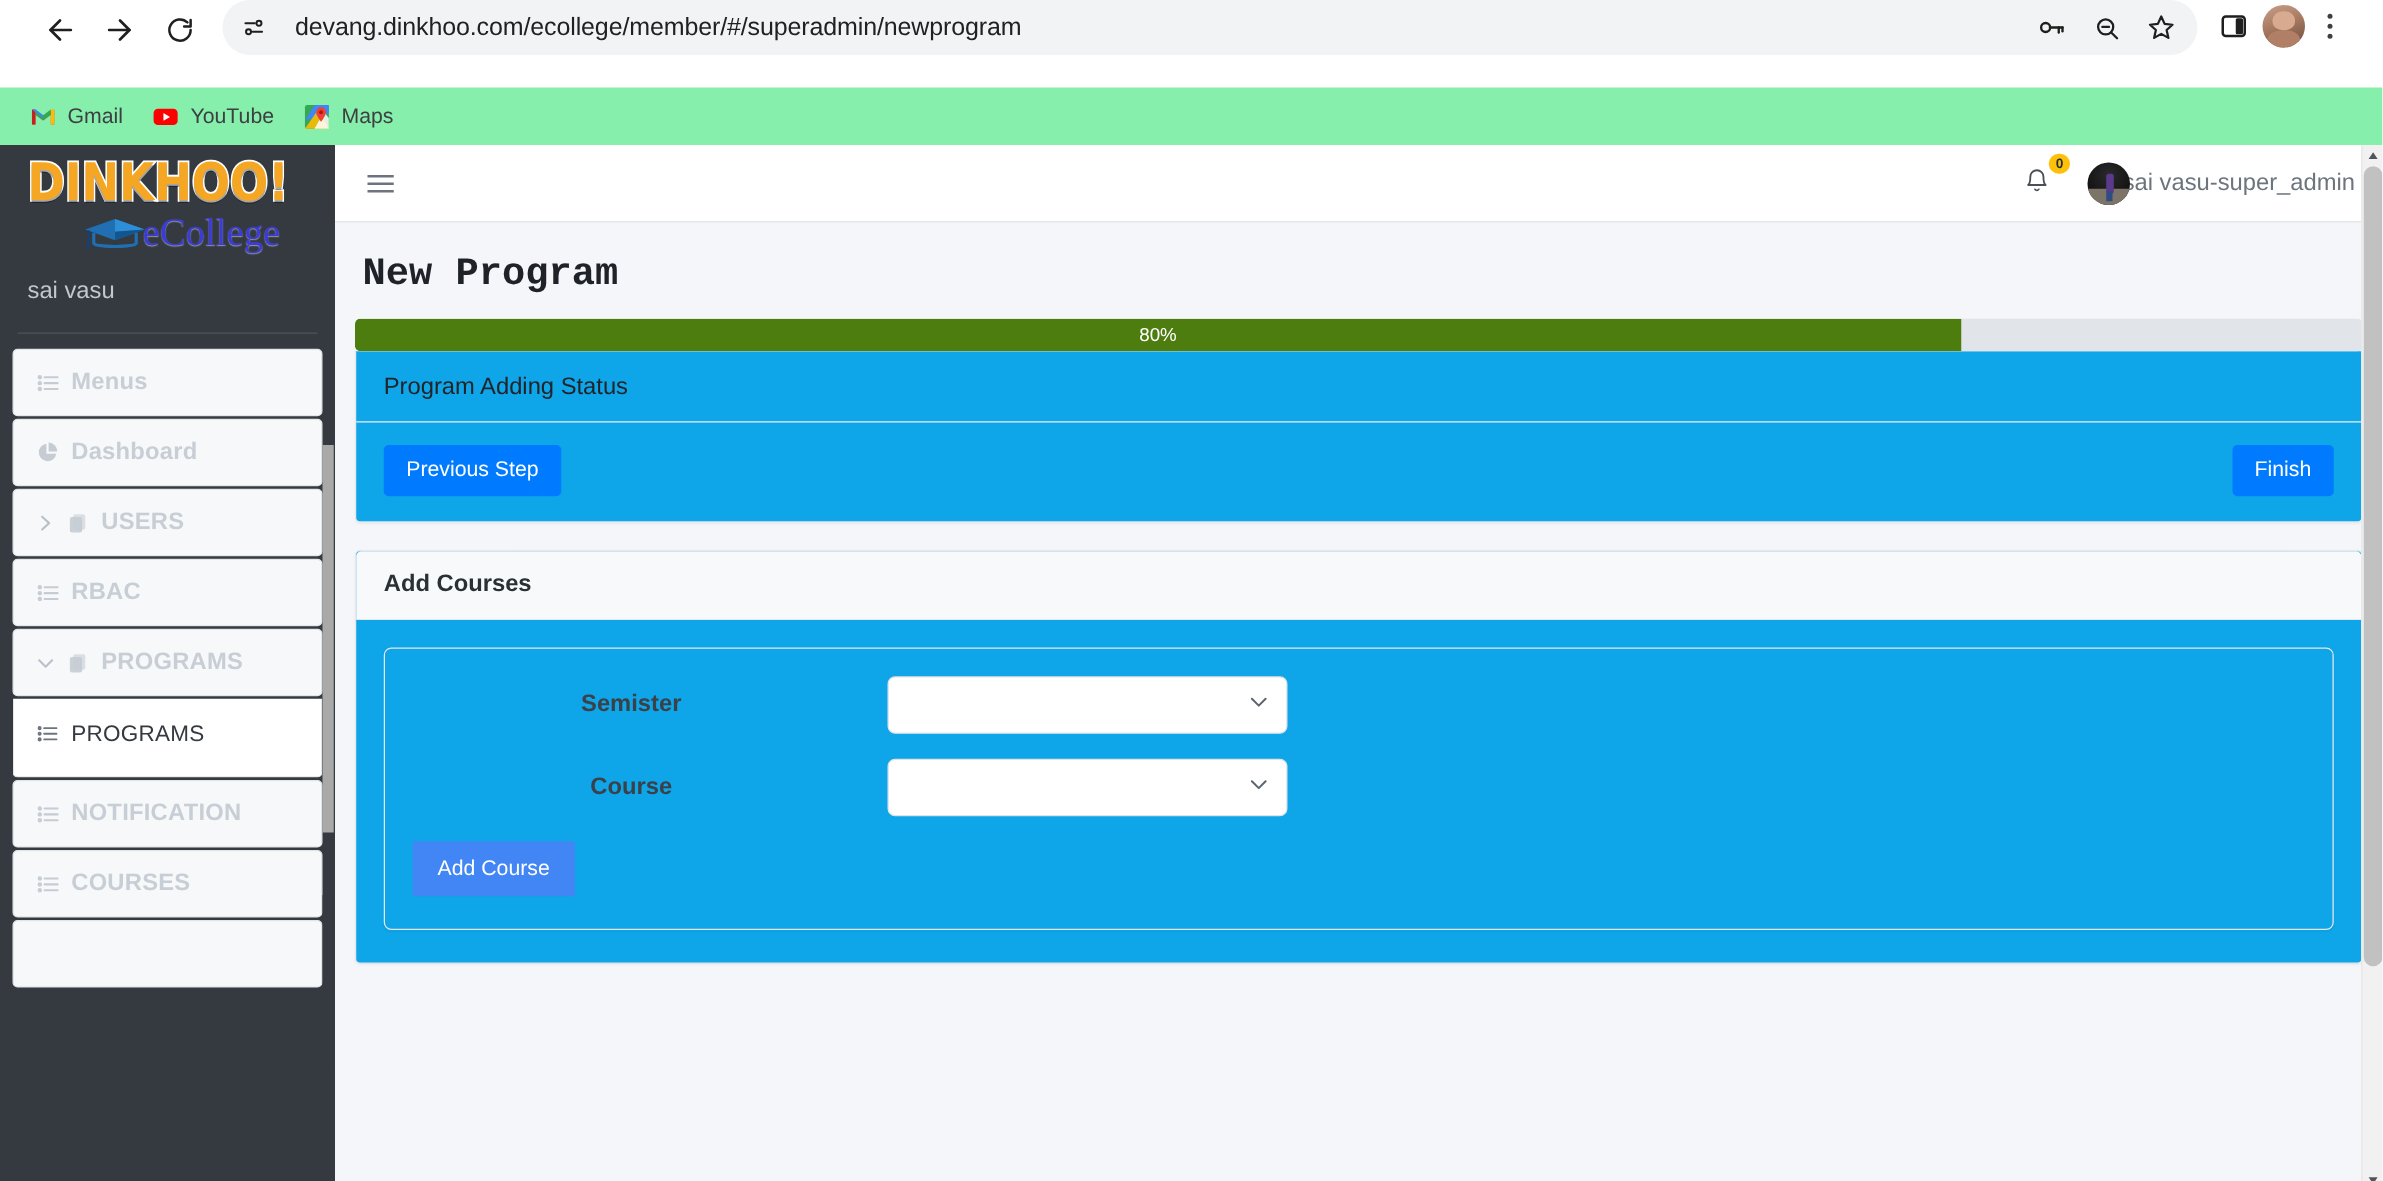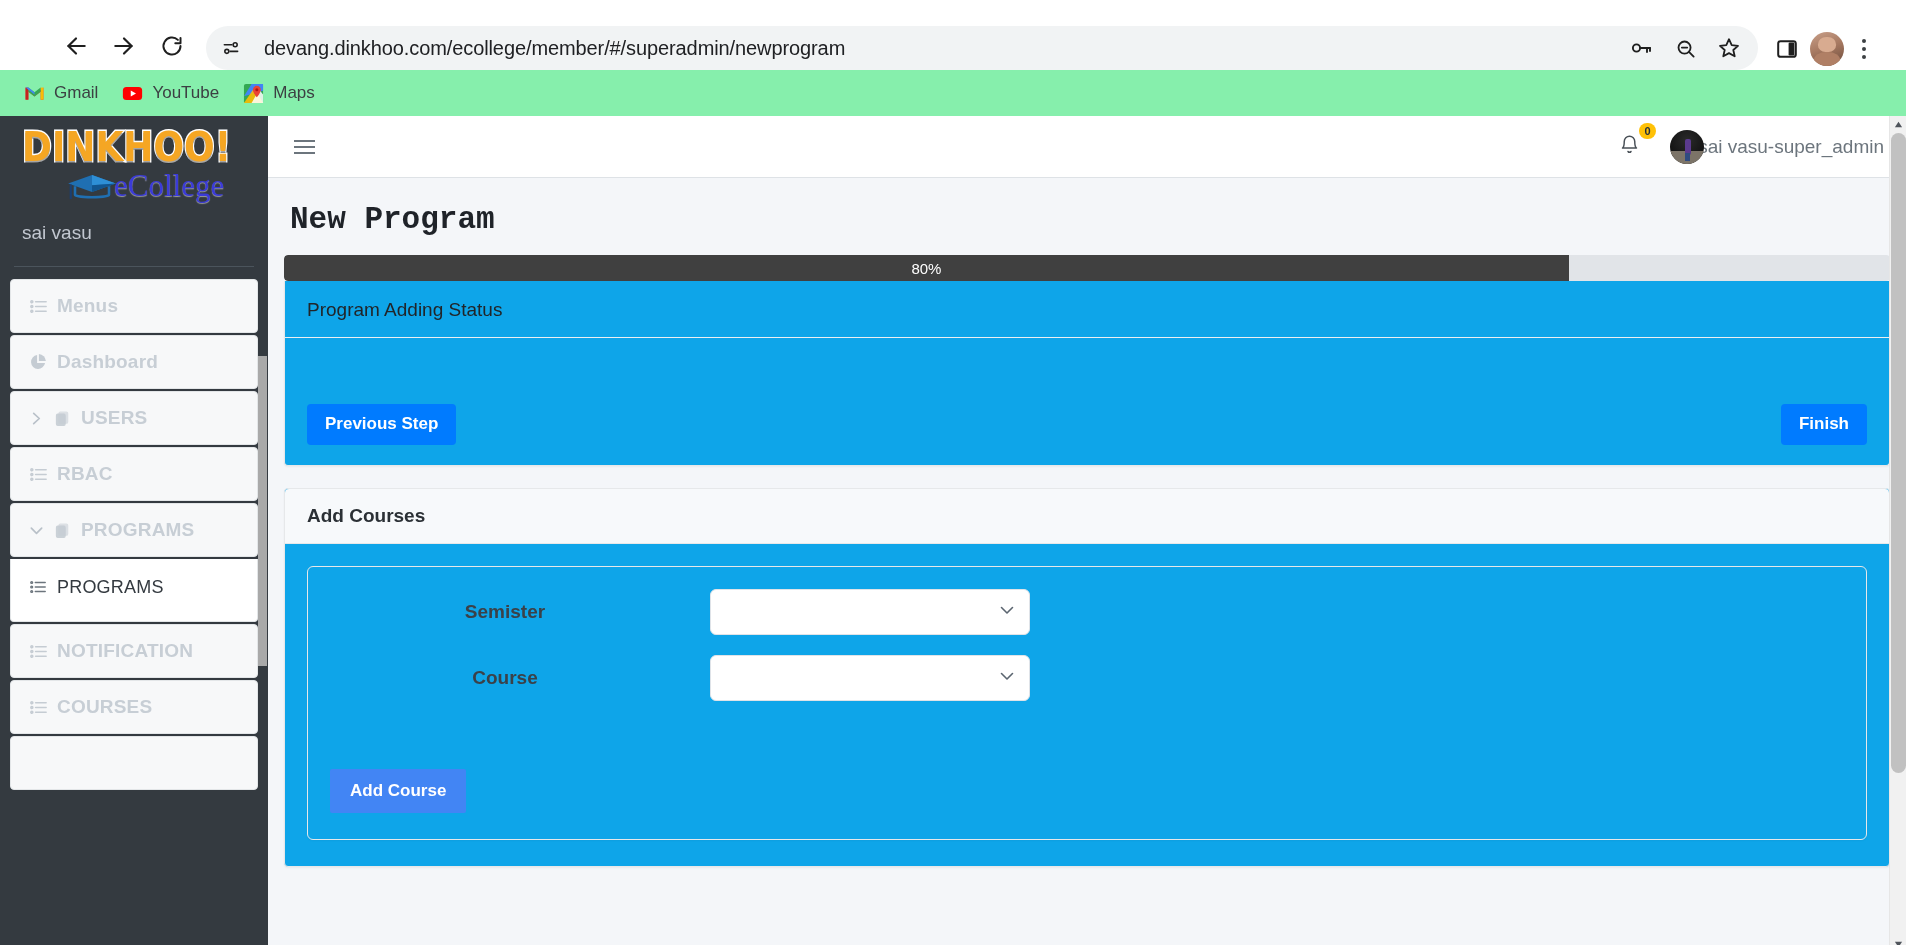--- a/index.html
+++ b/index.html
@@ -12,24 +12,23 @@
 
   
   .browser-chrome {
     width: 100%;
     background: #ffffff;
     position: relative;
   }
   .toolbar {
     height: 70px;
     display: flex;
-    align-items: flex-end;
+    align-items: flex-start;
     padding: 0 24px;
     gap: 0;
-    margin-left: 28px;
   }
   .nav-btn {
     width: 48px; height: 48px;
     display: flex; align-items: center; justify-content: center;
     border-radius: 50%;
     cursor: pointer;
     flex: 0 0 auto;
   }
   .nav-btn svg { display: block; }
   .omnibox {
@@ -325,21 +324,21 @@
   .progress-outer {
     margin: 0 16px 0 16px;
     height: 26px;
     background: #e1e4e8;
     border-radius: 4px;
     overflow: hidden;
     position: relative;
   }
   .progress-fill {
     height: 100%;
-    background: #404040;
+    background: #4d7c0f;
     display: flex; align-items: center; justify-content: center;
     color: #fff; font-size: 15px;
     border-radius: 4px 0 0 4px;
   }
 
   .card {
     background: #0ea5e9;
     border: 1px solid #e6e8ea;
     border-radius: 4px;
     margin: 0 16px 22px 16px;
@@ -354,26 +353,25 @@
   }
   .btn-row {
     display: flex; align-items: center; justify-content: space-between;
     padding: 18px 22px 20px 22px;
   }
   .btn {
     border: none;
     border-radius: 4px;
     color: #ffffff;
     font-size: 17px;
-    font-weight: 700;
+    font-weight: 400;
     padding: 11px 18px;
     cursor: pointer;
     font-family: "Liberation Sans", sans-serif;
     line-height: 1.1;
-    margin-top: 48px;
   }
   .btn-primary { background: #007bff; }
   .btn-accent { background: #4285f4; border-radius: 2px; padding: 13px 20px; }
 
   .section-card { margin-top: 0; }
   .card-header {
     background: #f7f9fb;
     border-bottom: 1px solid #e6e8ea;
     padding: 16px 22px;
     font-size: 19px;

